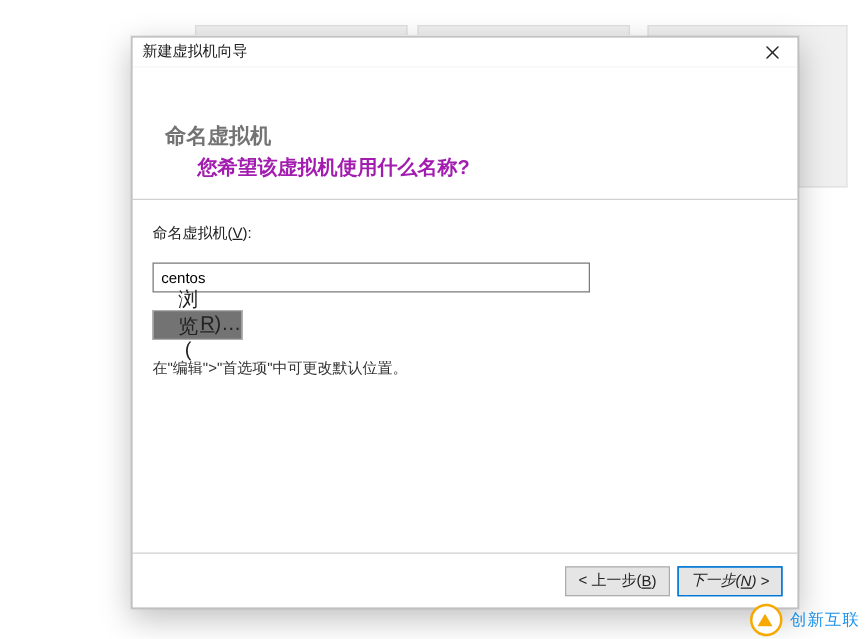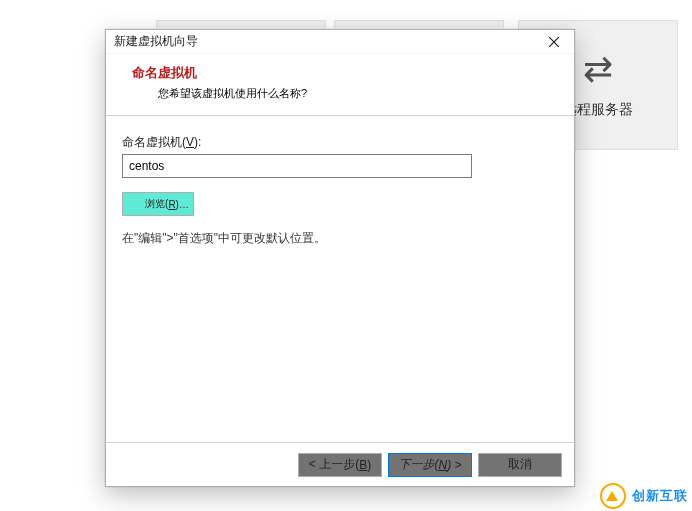--- a/index.html
+++ b/index.html
@@ -53,21 +53,21 @@
       height: 8px;
       background: #f0f0f0;
       border: 1px solid #e0e0e0;
       border-bottom: none;
     }
     
     .dialog {
       position: absolute;
       left: 105px;
       top: 29px;
-      width: 470px;
+      width: 534px;
       height: 458px;
       background: #ffffff;
       border: 1px solid #b0b0b0;
       box-shadow: 0 8px 24px rgba(0,0,0,0.25), 0 0 0 1px rgba(0,0,0,0.05);
       display: flex;
       flex-direction: column;
     }
     
     .titlebar {
       height: 24px;
@@ -92,29 +92,31 @@
     .titlebar-close svg {
       width: 10px;
       height: 10px;
     }
     
     .dialog-header {
       padding: 10px 16px 14px 26px;
       border-bottom: 1px solid #d0d0d0;
     }
     .dialog-header-title {
-      font-size: 13px;
+      font-size: 17px;
       font-weight: bold;
-      color: #b91c1c;
+      color: #737373;
       margin-bottom: 4px;
+      margin-top: 33px;
     }
     .dialog-header-sub {
-      font-size: 11px;
-      color: #000000;
+      font-size: 16px;
+      color: #a21caf;
       padding-left: 26px;
+      font-weight: bold;
     }
     
     .dialog-body {
       flex: 1;
       padding: 18px 16px 8px 16px;
     }
     .field-label {
       font-size: 12px;
       color: #222;
       margin-bottom: 3px;
@@ -130,32 +132,33 @@
     }
     input.text-input {
       width: 350px;
       height: 24px;
       border: 1px solid #7a7a7a;
       padding: 0 6px;
       font-size: 12px;
       font-family: inherit;
       outline: none;
       background: #fff;
+      margin-top: 12px;
     }
     input.text-input.focused {
       border-color: #0078d7;
       outline: 1px solid #0078d7;
       outline-offset: -1px;
     }
     .browse-btn {
       width: 72px;
       height: 24px;
-      background: #5eead4;
+      background: #737373;
       border: 1px solid #adadad;
-      font-size: 10px;
+      font-size: 16px;
       cursor: pointer;
       font-family: inherit;
       color: #222;
       display: inline-flex;
       align-items: center;
       justify-content: center;
       padding-left: 18px;
     }
     .browse-btn .mn { text-decoration: underline; }
     .hint-text {
@@ -169,21 +172,21 @@
       border-top: 1px solid #d0d0d0;
       display: flex;
       align-items: center;
       justify-content: flex-end;
       padding: 0 12px;
       gap: 6px;
     }
     .footer-btn {
       width: 84px;
       height: 24px;
-      background: #737373;
+      background: #e5e5e5;
       border: 1px solid #adadad;
       font-size: 12px;
       cursor: pointer;
       font-family: inherit;
       color: #222;
       display: inline-flex;
       align-items: center;
       justify-content: center;
     }
     .footer-btn .mn { text-decoration: underline; }
@@ -218,21 +221,21 @@
     .brand-tri {
       width: 0; height: 0;
       border-left: 6px solid transparent;
       border-right: 6px solid transparent;
       border-bottom: 10px solid #f6a900;
       transform: translateX(-1px);
     }
     .brand-text {
       font-size: 13px;
       color: #1c90e8;
-      font-weight: bold;
+      font-weight: normal;
       letter-spacing: 1px;
     }
   </style>
 </head>
 <body>
 
 <div class="bg-topbuttons">
   <div class="bg-topbutton"></div>
   <div class="bg-topbutton"></div>
 </div>
@@ -280,21 +283,20 @@
     <button class="footer-btn">
       <span>&lt; 上一步(</span>
         <span class="mn">B</span>
         <span>)</span>
     </button>
     <button class="footer-btn default">
       <span>下一步(</span>
         <span class="mn">N</span>
         <span>) &gt;</span>
     </button>
-    <button class="footer-btn">取消</button>
   </div>
 </div>
 
 <div class="brand">
   <span class="brand-circle">
     <span class="brand-tri"></span>
   </span>
   <span class="brand-text">创新互联</span>
 </div>
 

